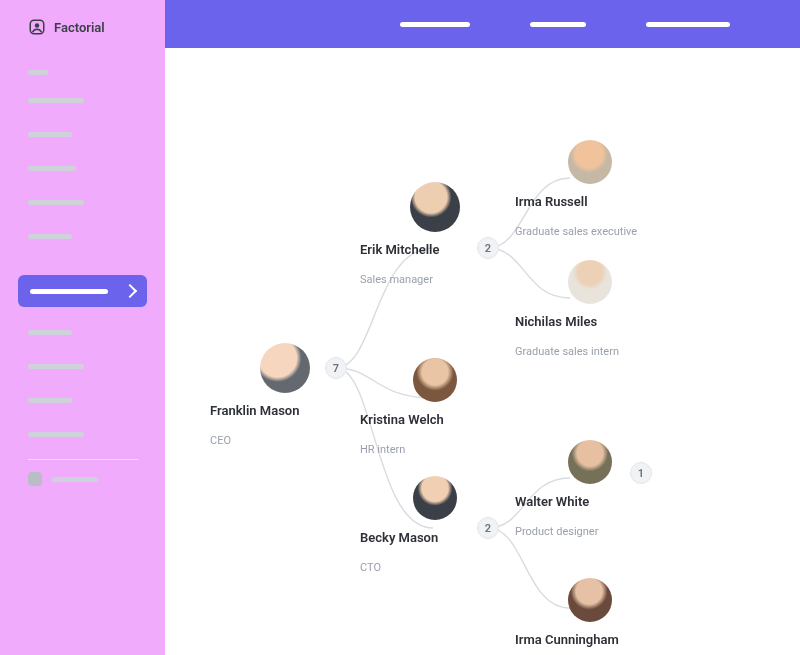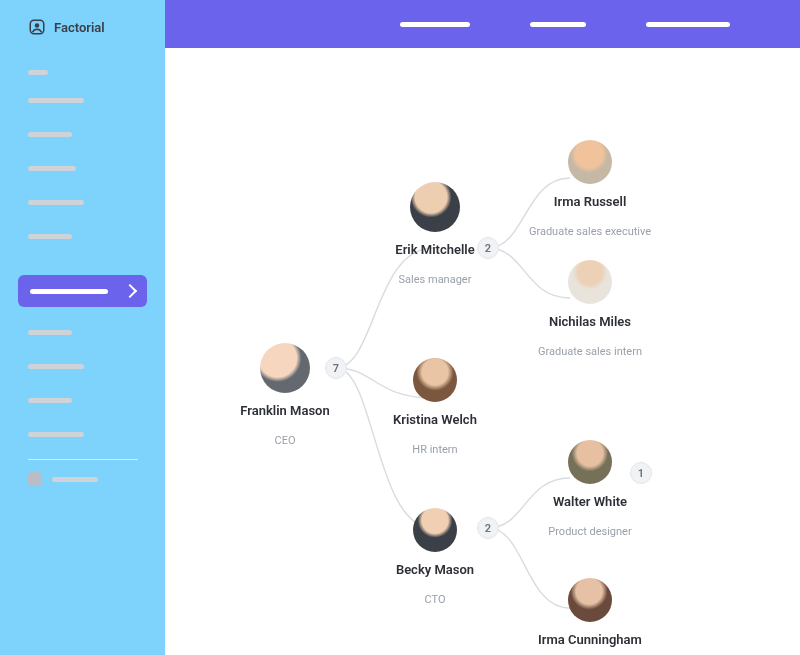--- a/index.html
+++ b/index.html
@@ -1,19 +1,19 @@
 <!DOCTYPE html>
 <html><head>
 <meta charset="utf-8">
 <style>
   * { box-sizing: border-box; margin: 0; padding: 0; }
   html, body { width: 800px; height: 655px; font-family: -apple-system, BlinkMacSystemFont, "Segoe UI", Roboto, sans-serif; background: #fff; overflow: hidden; }
 
   
-  .sidebar { position: absolute; left: 0; top: 0; width: 165px; height: 655px; background: #7dd3fc; padding-top: 18px; }
+  .sidebar { position: absolute; left: 0; top: 0; width: 165px; height: 655px; background: #f0abfc; padding-top: 18px; }
   .brand { display: flex; align-items: center; gap: 8px; padding: 0 20px 18px 28px; }
   .brand-icon { width: 18px; height: 18px; }
   .brand-name { font-size: 13px; font-weight: 600; color: #3b3f47; }
 
   .nav-group { padding: 10px 20px 2px 28px; }
   .nav-divider { height: 5px; width: 20px; background: #cfd2d8; border-radius: 4px; margin: 6px 0 12px 0; }
   .nav-item { height: 18px; display: flex; align-items: center; margin: 16px 0; }
   .nav-placeholder { height: 5px; width: 52px; background: #cfd2d8; border-radius: 4px; }
   .nav-item.w1 .nav-placeholder { width: 44px; }
   .nav-item.w2 .nav-placeholder { width: 56px; }
@@ -33,21 +33,21 @@
   .header { position: absolute; left: 165px; top: 0; right: 0; height: 48px; background: #6b63ec; display: flex; align-items: center; justify-content: flex-end; padding-right: 70px; gap: 60px; }
   .header-item { height: 5px; background: #fff; border-radius: 4px; }
   .hi1 { width: 70px; } .hi2 { width: 56px; } .hi3 { width: 84px; }
 
   
   .main { position: absolute; left: 165px; top: 48px; right: 0; bottom: 0; background: #fff; }
   .canvas { position: relative; width: 100%; height: 100%; }
 
   svg.connectors { position: absolute; left: 0; top: 0; width: 100%; height: 100%; pointer-events: none; }
 
-  .node { position: absolute; width: 150px; text-align: center; }
+  .node { position: absolute; width: 150px; text-align: left; }
   .avatar { width: 50px; height: 50px; border-radius: 50%; margin: 0 auto 10px auto; display: block; }
   .avatar.sm { width: 44px; height: 44px; }
   .pname { font-size: 13px; color: #2d3037; font-weight: 600; }
   .prole { font-size: 11px; color: #9aa0ab; margin-top: 16px; }
 
   .count-badge { position: absolute; width: 22px; height: 22px; border-radius: 50%; background: #f1f2f4; border: 1px solid #e4e6ea; display: flex; align-items: center; justify-content: center; font-size: 11px; color: #6b7280; font-weight: 600; }
 
   
   .av-a { background: radial-gradient(circle at 35% 30%, #f6d6bf 0 40%, #646970 50% 100%); }
   .av-b { background: radial-gradient(circle at 42% 30%, #eeceb0 0 35%, #3b3f47 45% 100%); }
@@ -159,21 +159,21 @@
     <div class="count-badge" style="left:312px; top:189px">
       <span>2</span>
     </div>
 
     <div class="node" style="left:195px; top:310px">
       <span class="avatar av-c sm"></span>
       <div class="pname">Kristina Welch</div>
       <div class="prole">HR intern</div>
     </div>
 
-    <div class="node" style="left:195px; top:460px">
+    <div class="node" style="left:195px; top:428px">
       <span class="avatar av-d sm"></span>
       <div class="pname">Becky Mason</div>
       <div class="prole">CTO</div>
     </div>
     <div class="count-badge" style="left:312px; top:469px">
       <span>2</span>
     </div>
 
     <div class="node" style="left:350px; top:92px">
       <span class="avatar av-e sm"></span>

